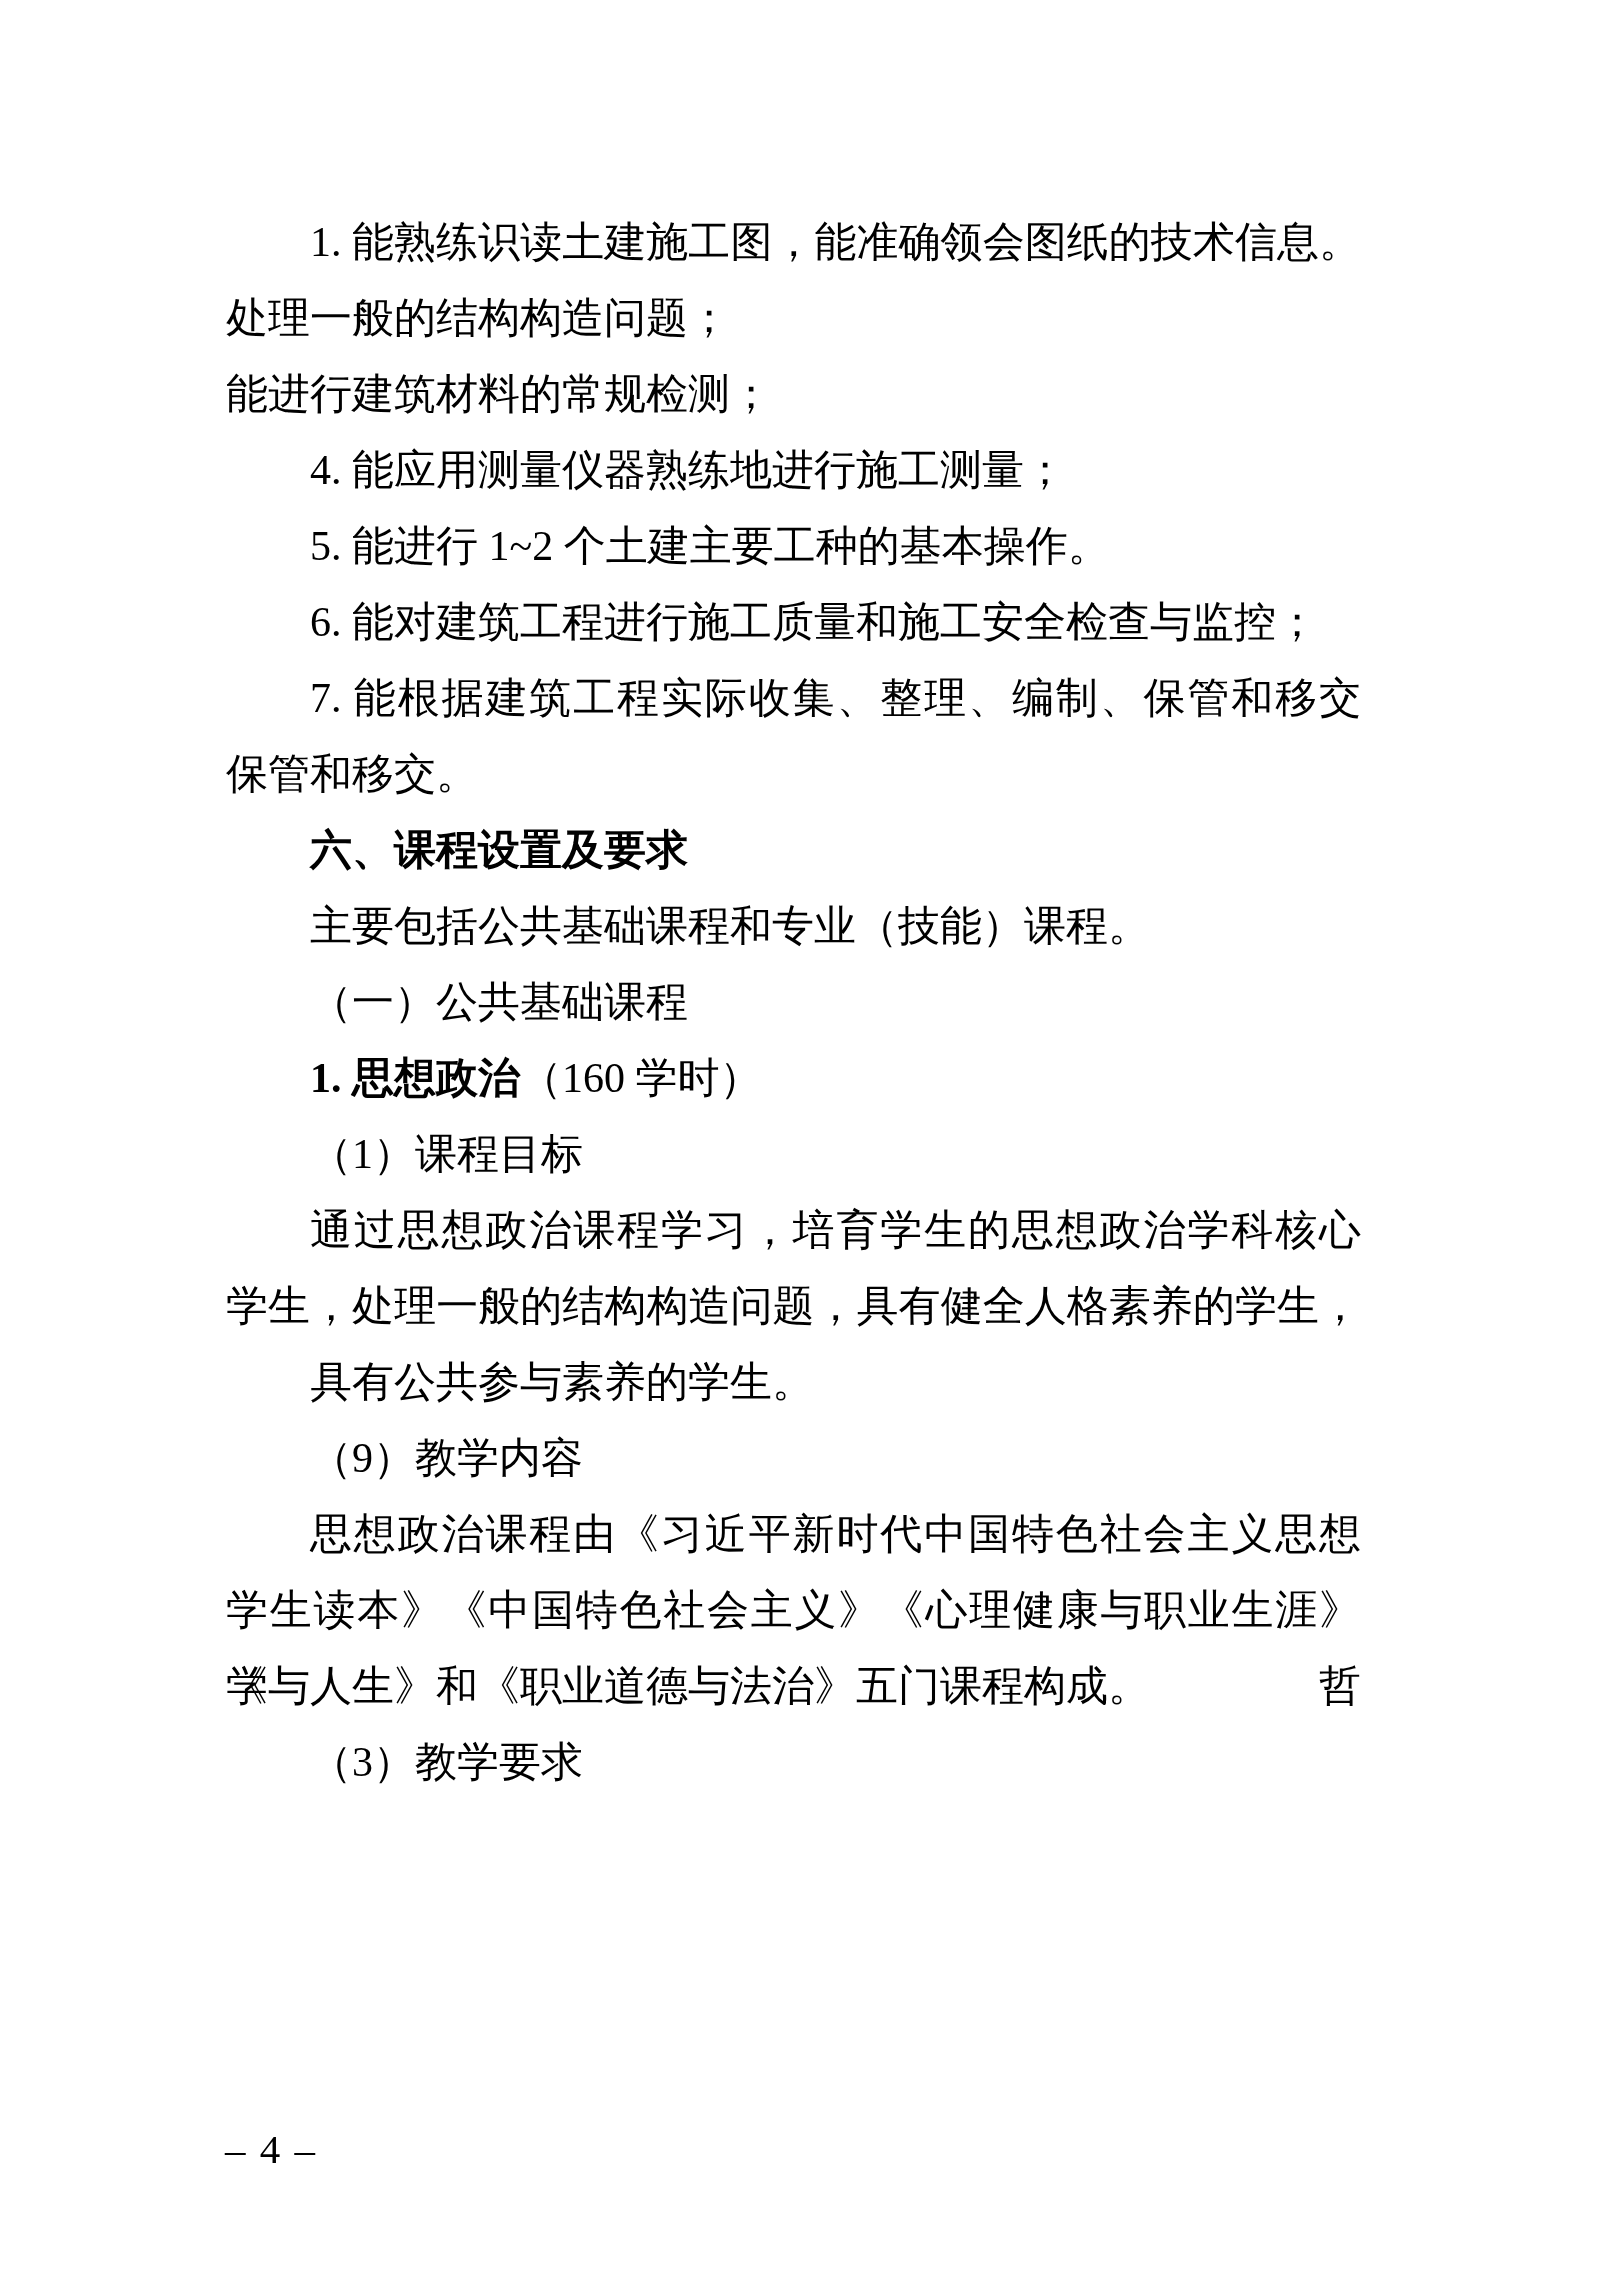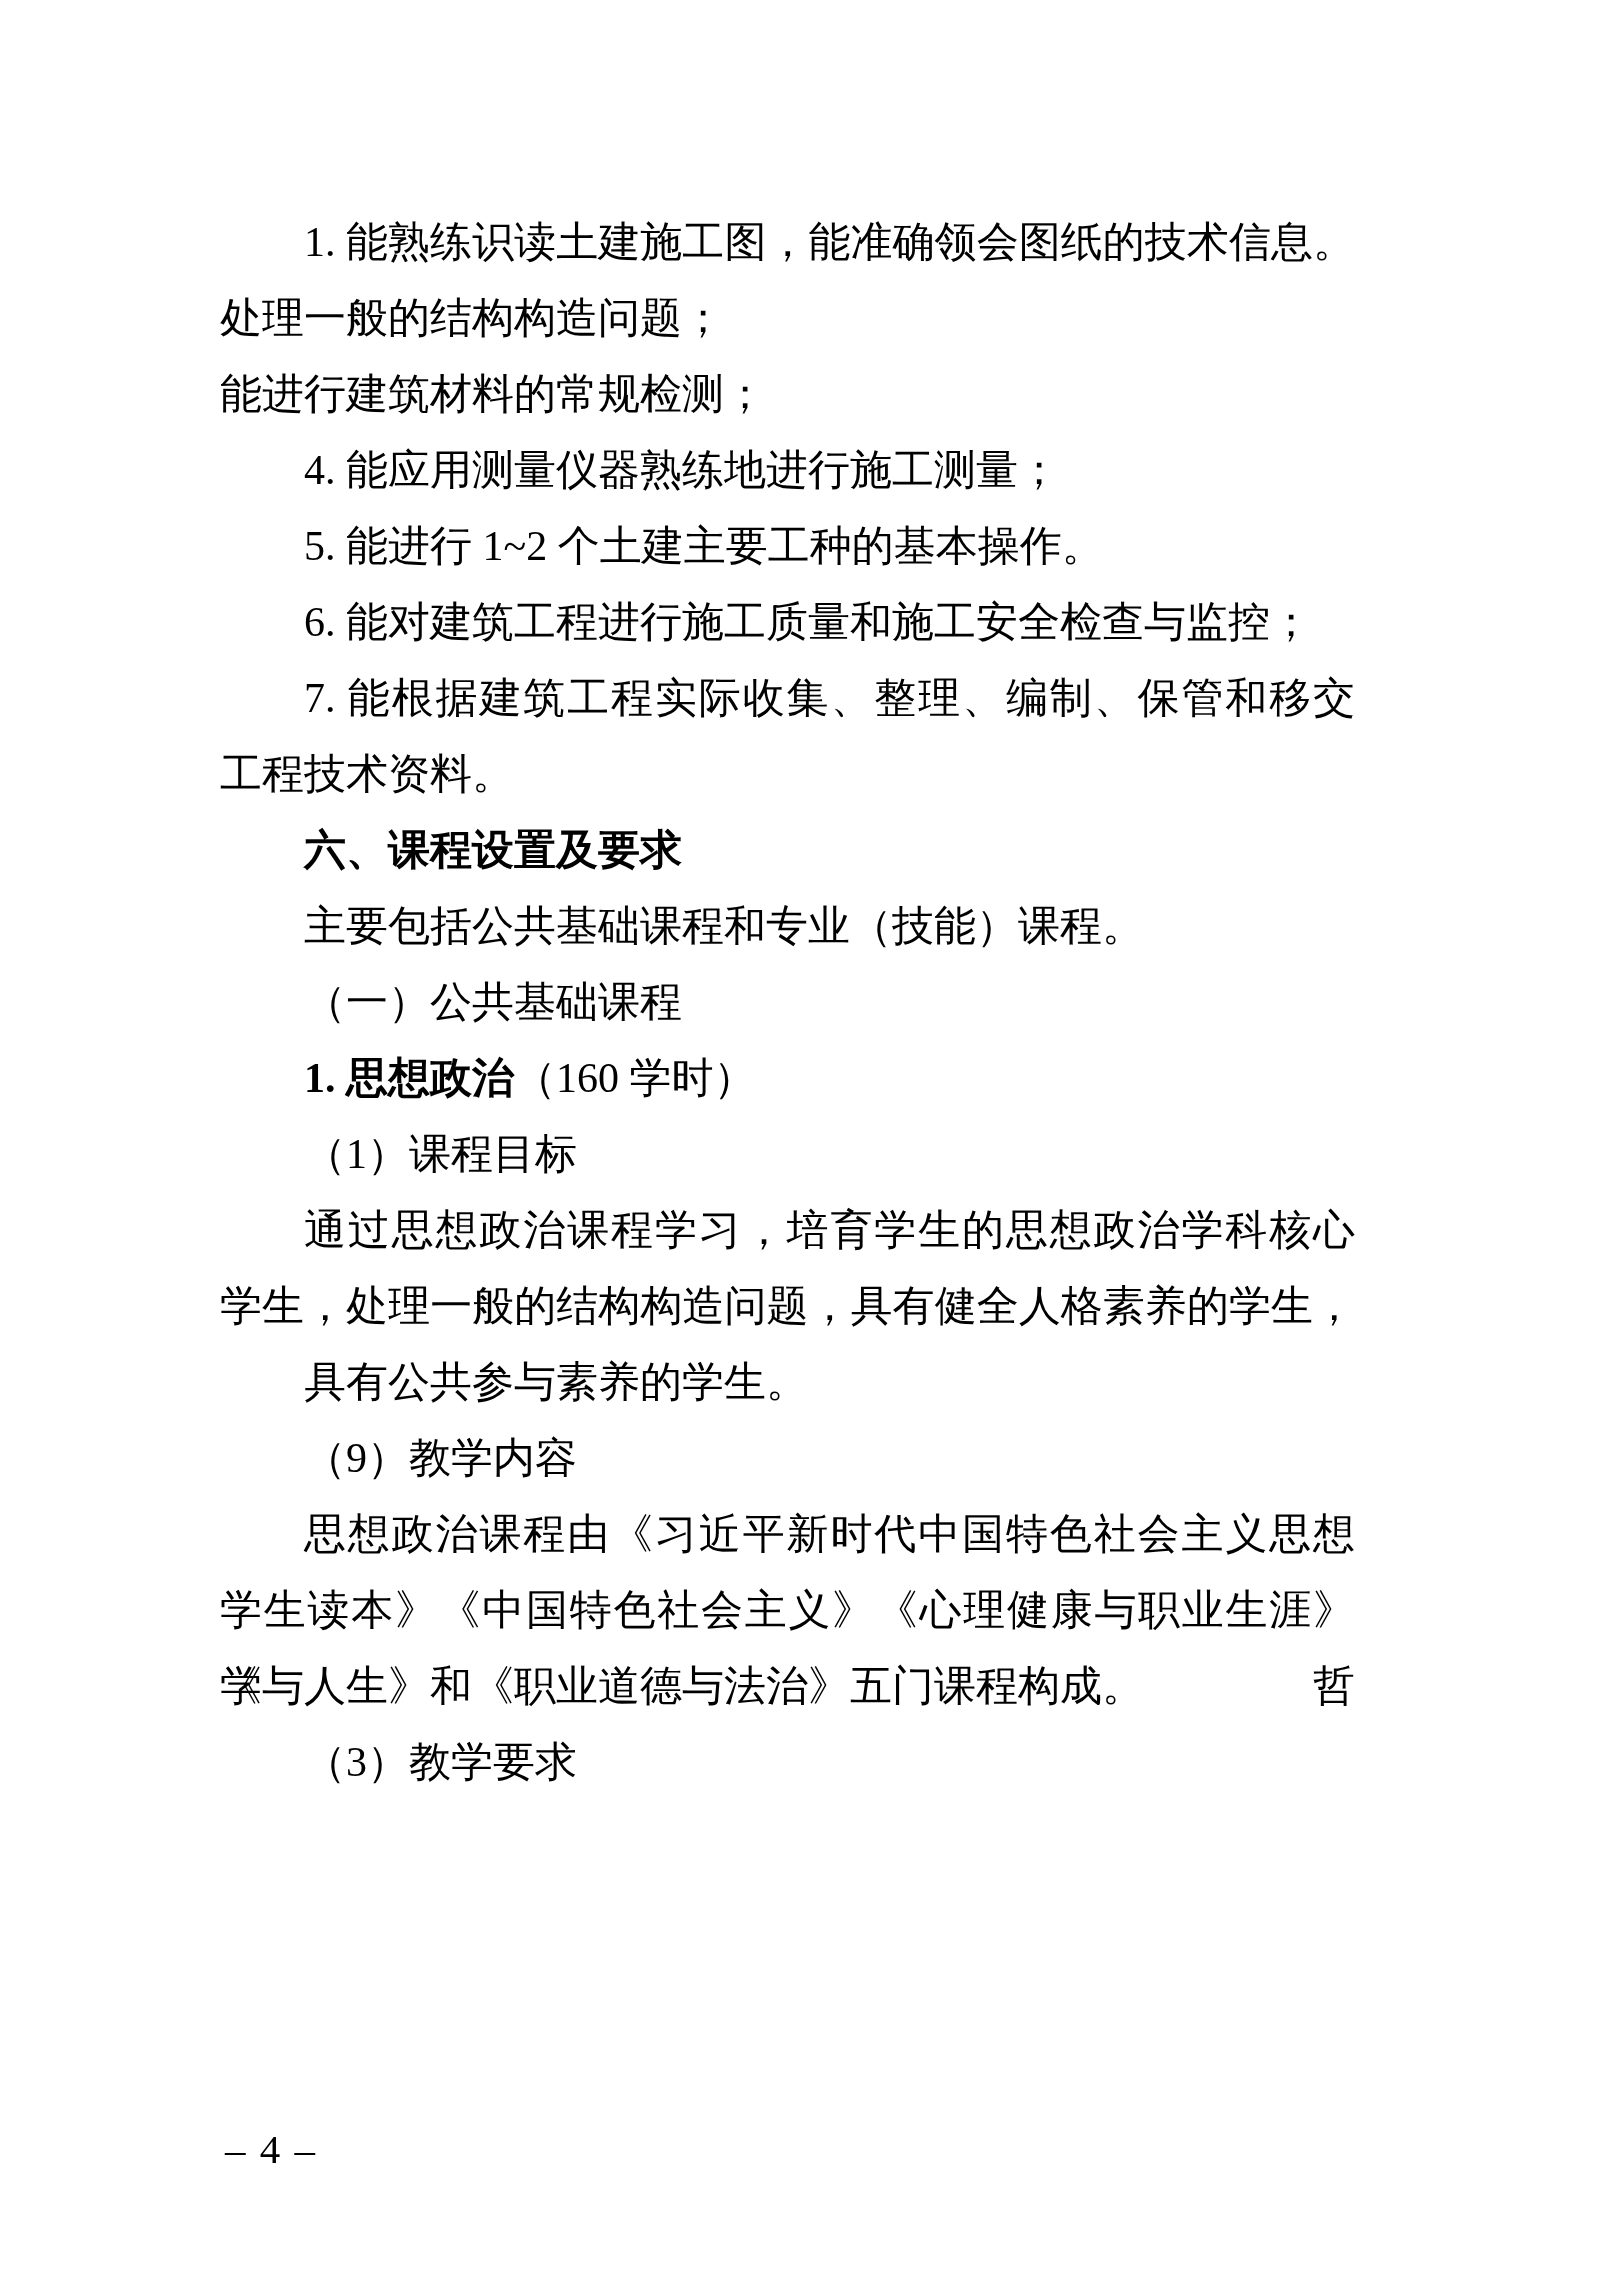--- a/index.html
+++ b/index.html
@@ -11,21 +11,21 @@
     position: relative;
     width: 1620px;
     height: 2292px;
     background: #ffffff;
     overflow: hidden;
     font-family: "Liberation Serif", "DejaVu Serif", serif;
     color: #000000;
   }
   .docbody {
     position: absolute;
-    left: 220px;
+    left: 226px;
     top: 204px;
     width: 1135px;
   }
   .line {
     height: 76px;
     line-height: 76px;
     font-size: 42px;
     white-space: nowrap;
     letter-spacing: 0px;
   }
@@ -61,21 +61,21 @@
 
 <div class="page">
   <div class="docbody" id="docbody">
       <div class="line indent justify"><span class="run-body">1. 能熟练识读土建施工图，能准确领会图纸的技术信息。</span></div>
       <div class="line"><span class="run-body">处理一般的结构构造问题；</span></div>
       <div class="line"><span class="run-body">能进行建筑材料的常规检测；</span></div>
       <div class="line indent"><span class="run-body">4. 能应用测量仪器熟练地进行施工测量；</span></div>
       <div class="line indent"><span class="run-body">5. 能进行 1~2 个土建主要工种的基本操作。</span></div>
       <div class="line indent"><span class="run-body">6. 能对建筑工程进行施工质量和施工安全检查与监控；</span></div>
       <div class="line indent justify"><span class="run-body">7. 能根据建筑工程实际收集、整理、编制、保管和移交</span></div>
-      <div class="line"><span class="run-body">工程技术资料。</span></div>
+      <div class="line"><span class="run-body">保管和移交。</span></div>
       <div class="line indent"><span class="run-hei">六、课程设置及要求</span></div>
       <div class="line indent"><span class="run-body">主要包括公共基础课程和专业（技能）课程。</span></div>
       <div class="line indent"><span class="run-body">（一）公共基础课程</span></div>
       <div class="line indent"><span class="run-hei">1. 思想政治</span><span class="run-body">（160 学时）</span></div>
       <div class="line indent"><span class="run-body">（1）课程目标</span></div>
       <div class="line indent justify"><span class="run-body">通过思想政治课程学习，培育学生的思想政治学科核心</span></div>
       <div class="line justify"><span class="run-body">学生，处理一般的结构构造问题，具有健全人格素养的学生，</span></div>
       <div class="line indent"><span class="run-body">具有公共参与素养的学生。</span></div>
       <div class="line indent"><span class="run-body">（9）教学内容</span></div>
       <div class="line indent justify"><span class="run-body">思想政治课程由《习近平新时代中国特色社会主义思想</span></div>

